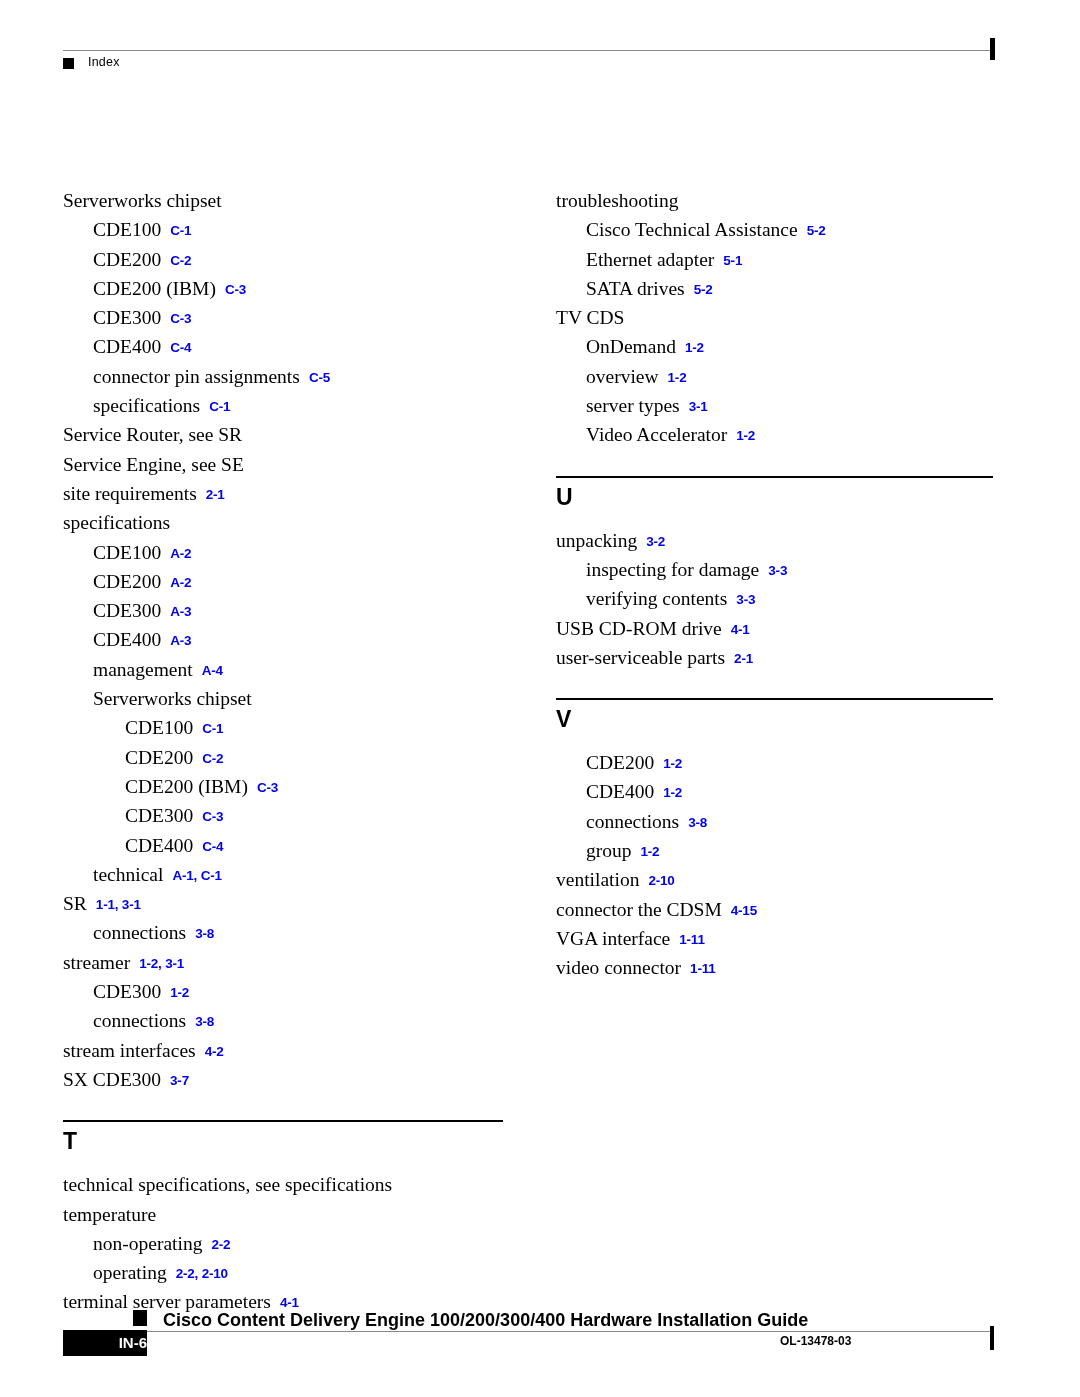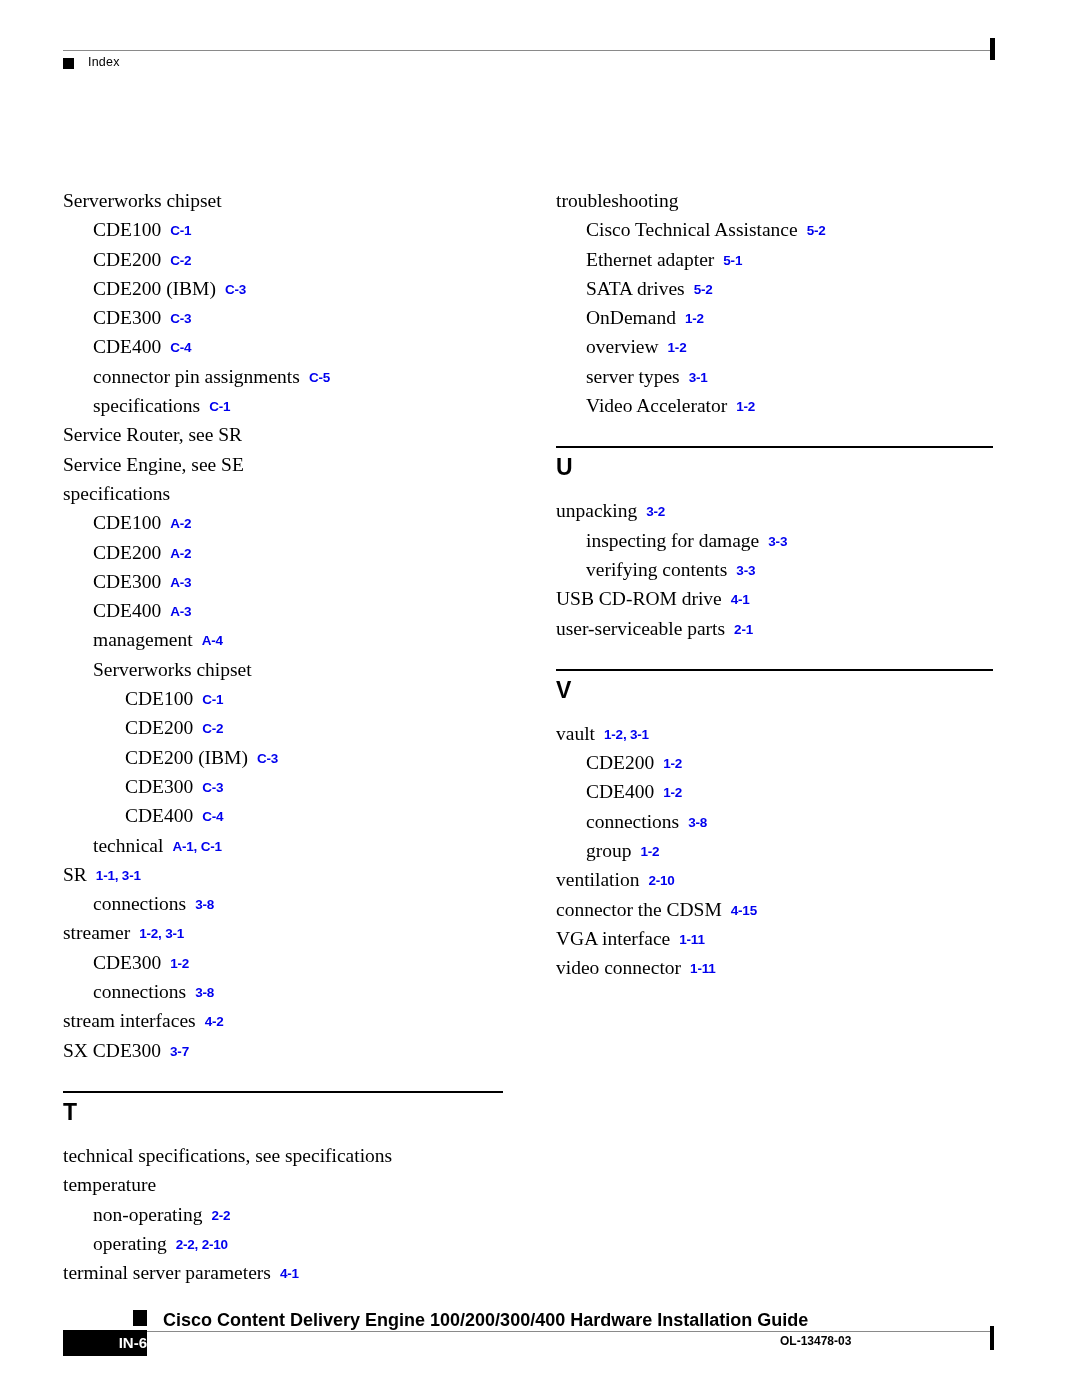--- a/index.html
+++ b/index.html
@@ -209,20 +209,21 @@
       <div class="entry lvl0"><span class="term">Serverworks chipset</span></div>
       <div class="entry lvl1"><span class="term">CDE100</span><span class="refs">C-1</span></div>
       <div class="entry lvl1"><span class="term">CDE200</span><span class="refs">C-2</span></div>
       <div class="entry lvl1"><span class="term">CDE200 (IBM)</span><span class="refs">C-3</span></div>
       <div class="entry lvl1"><span class="term">CDE300</span><span class="refs">C-3</span></div>
       <div class="entry lvl1"><span class="term">CDE400</span><span class="refs">C-4</span></div>
       <div class="entry lvl1"><span class="term">connector pin assignments</span><span class="refs">C-5</span></div>
       <div class="entry lvl1"><span class="term">specifications</span><span class="refs">C-1</span></div>
       <div class="entry lvl0"><span class="term">Service Router, see SR</span></div>
       <div class="entry lvl0"><span class="term">Service Engine, see SE</span></div>
+      <div class="entry lvl0"><span class="term">site requirements</span><span class="refs">2-1</span></div>
       <div class="entry lvl0"><span class="term">specifications</span></div>
       <div class="entry lvl1"><span class="term">CDE100</span><span class="refs">A-2</span></div>
       <div class="entry lvl1"><span class="term">CDE200</span><span class="refs">A-2</span></div>
       <div class="entry lvl1"><span class="term">CDE300</span><span class="refs">A-3</span></div>
       <div class="entry lvl1"><span class="term">CDE400</span><span class="refs">A-3</span></div>
       <div class="entry lvl1"><span class="term">management</span><span class="refs">A-4</span></div>
       <div class="entry lvl1"><span class="term">Serverworks chipset</span></div>
       <div class="entry lvl2"><span class="term">CDE100</span><span class="refs">C-1</span></div>
       <div class="entry lvl2"><span class="term">CDE200</span><span class="refs">C-2</span></div>
       <div class="entry lvl2"><span class="term">CDE200 (IBM)</span><span class="refs">C-3</span></div>
@@ -249,20 +250,21 @@
       <div class="entry lvl0"><span class="term">terminal server parameters</span><span class="refs">4-1</span></div>
     </div>
   </div>
 
 <div class="col col-right" id="col-right">
     <div>
       <div class="entry lvl0"><span class="term">troubleshooting</span></div>
       <div class="entry lvl1"><span class="term">Cisco Technical Assistance</span><span class="refs">5-2</span></div>
       <div class="entry lvl1"><span class="term">Ethernet adapter</span><span class="refs">5-1</span></div>
       <div class="entry lvl1"><span class="term">SATA drives</span><span class="refs">5-2</span></div>
+      <div class="entry lvl0"><span class="term">TV CDS</span></div>
       <div class="entry lvl1"><span class="term">OnDemand</span><span class="refs">1-2</span></div>
       <div class="entry lvl1"><span class="term">overview</span><span class="refs">1-2</span></div>
       <div class="entry lvl1"><span class="term">server types</span><span class="refs">3-1</span></div>
       <div class="entry lvl1"><span class="term">Video Accelerator</span><span class="refs">1-2</span></div>
     </div>
     <div class="letter-block">
       <div class="letter-rule letter-rule-full"></div>
       <div class="letter-heading">U</div>
     </div>
     <div>
@@ -270,21 +272,20 @@
       <div class="entry lvl1"><span class="term">inspecting for damage</span><span class="refs">3-3</span></div>
       <div class="entry lvl1"><span class="term">verifying contents</span><span class="refs">3-3</span></div>
       <div class="entry lvl0"><span class="term">USB CD-ROM drive</span><span class="refs">4-1</span></div>
       <div class="entry lvl0"><span class="term">user-serviceable parts</span><span class="refs">2-1</span></div>
     </div>
     <div class="letter-block">
       <div class="letter-rule letter-rule-full"></div>
       <div class="letter-heading">V</div>
     </div>
     <div>
-      <div class="entry lvl0"><span class="term">vault</span><span class="refs">1-2, 3-1</span></div>
       <div class="entry lvl1"><span class="term">CDE200</span><span class="refs">1-2</span></div>
       <div class="entry lvl1"><span class="term">CDE400</span><span class="refs">1-2</span></div>
       <div class="entry lvl1"><span class="term">connections</span><span class="refs">3-8</span></div>
       <div class="entry lvl1"><span class="term">group</span><span class="refs">1-2</span></div>
       <div class="entry lvl0"><span class="term">ventilation</span><span class="refs">2-10</span></div>
       <div class="entry lvl0"><span class="term">connector the CDSM</span><span class="refs">4-15</span></div>
       <div class="entry lvl0"><span class="term">VGA interface</span><span class="refs">1-11</span></div>
       <div class="entry lvl0"><span class="term">video connector</span><span class="refs">1-11</span></div>
     </div>
   </div>

